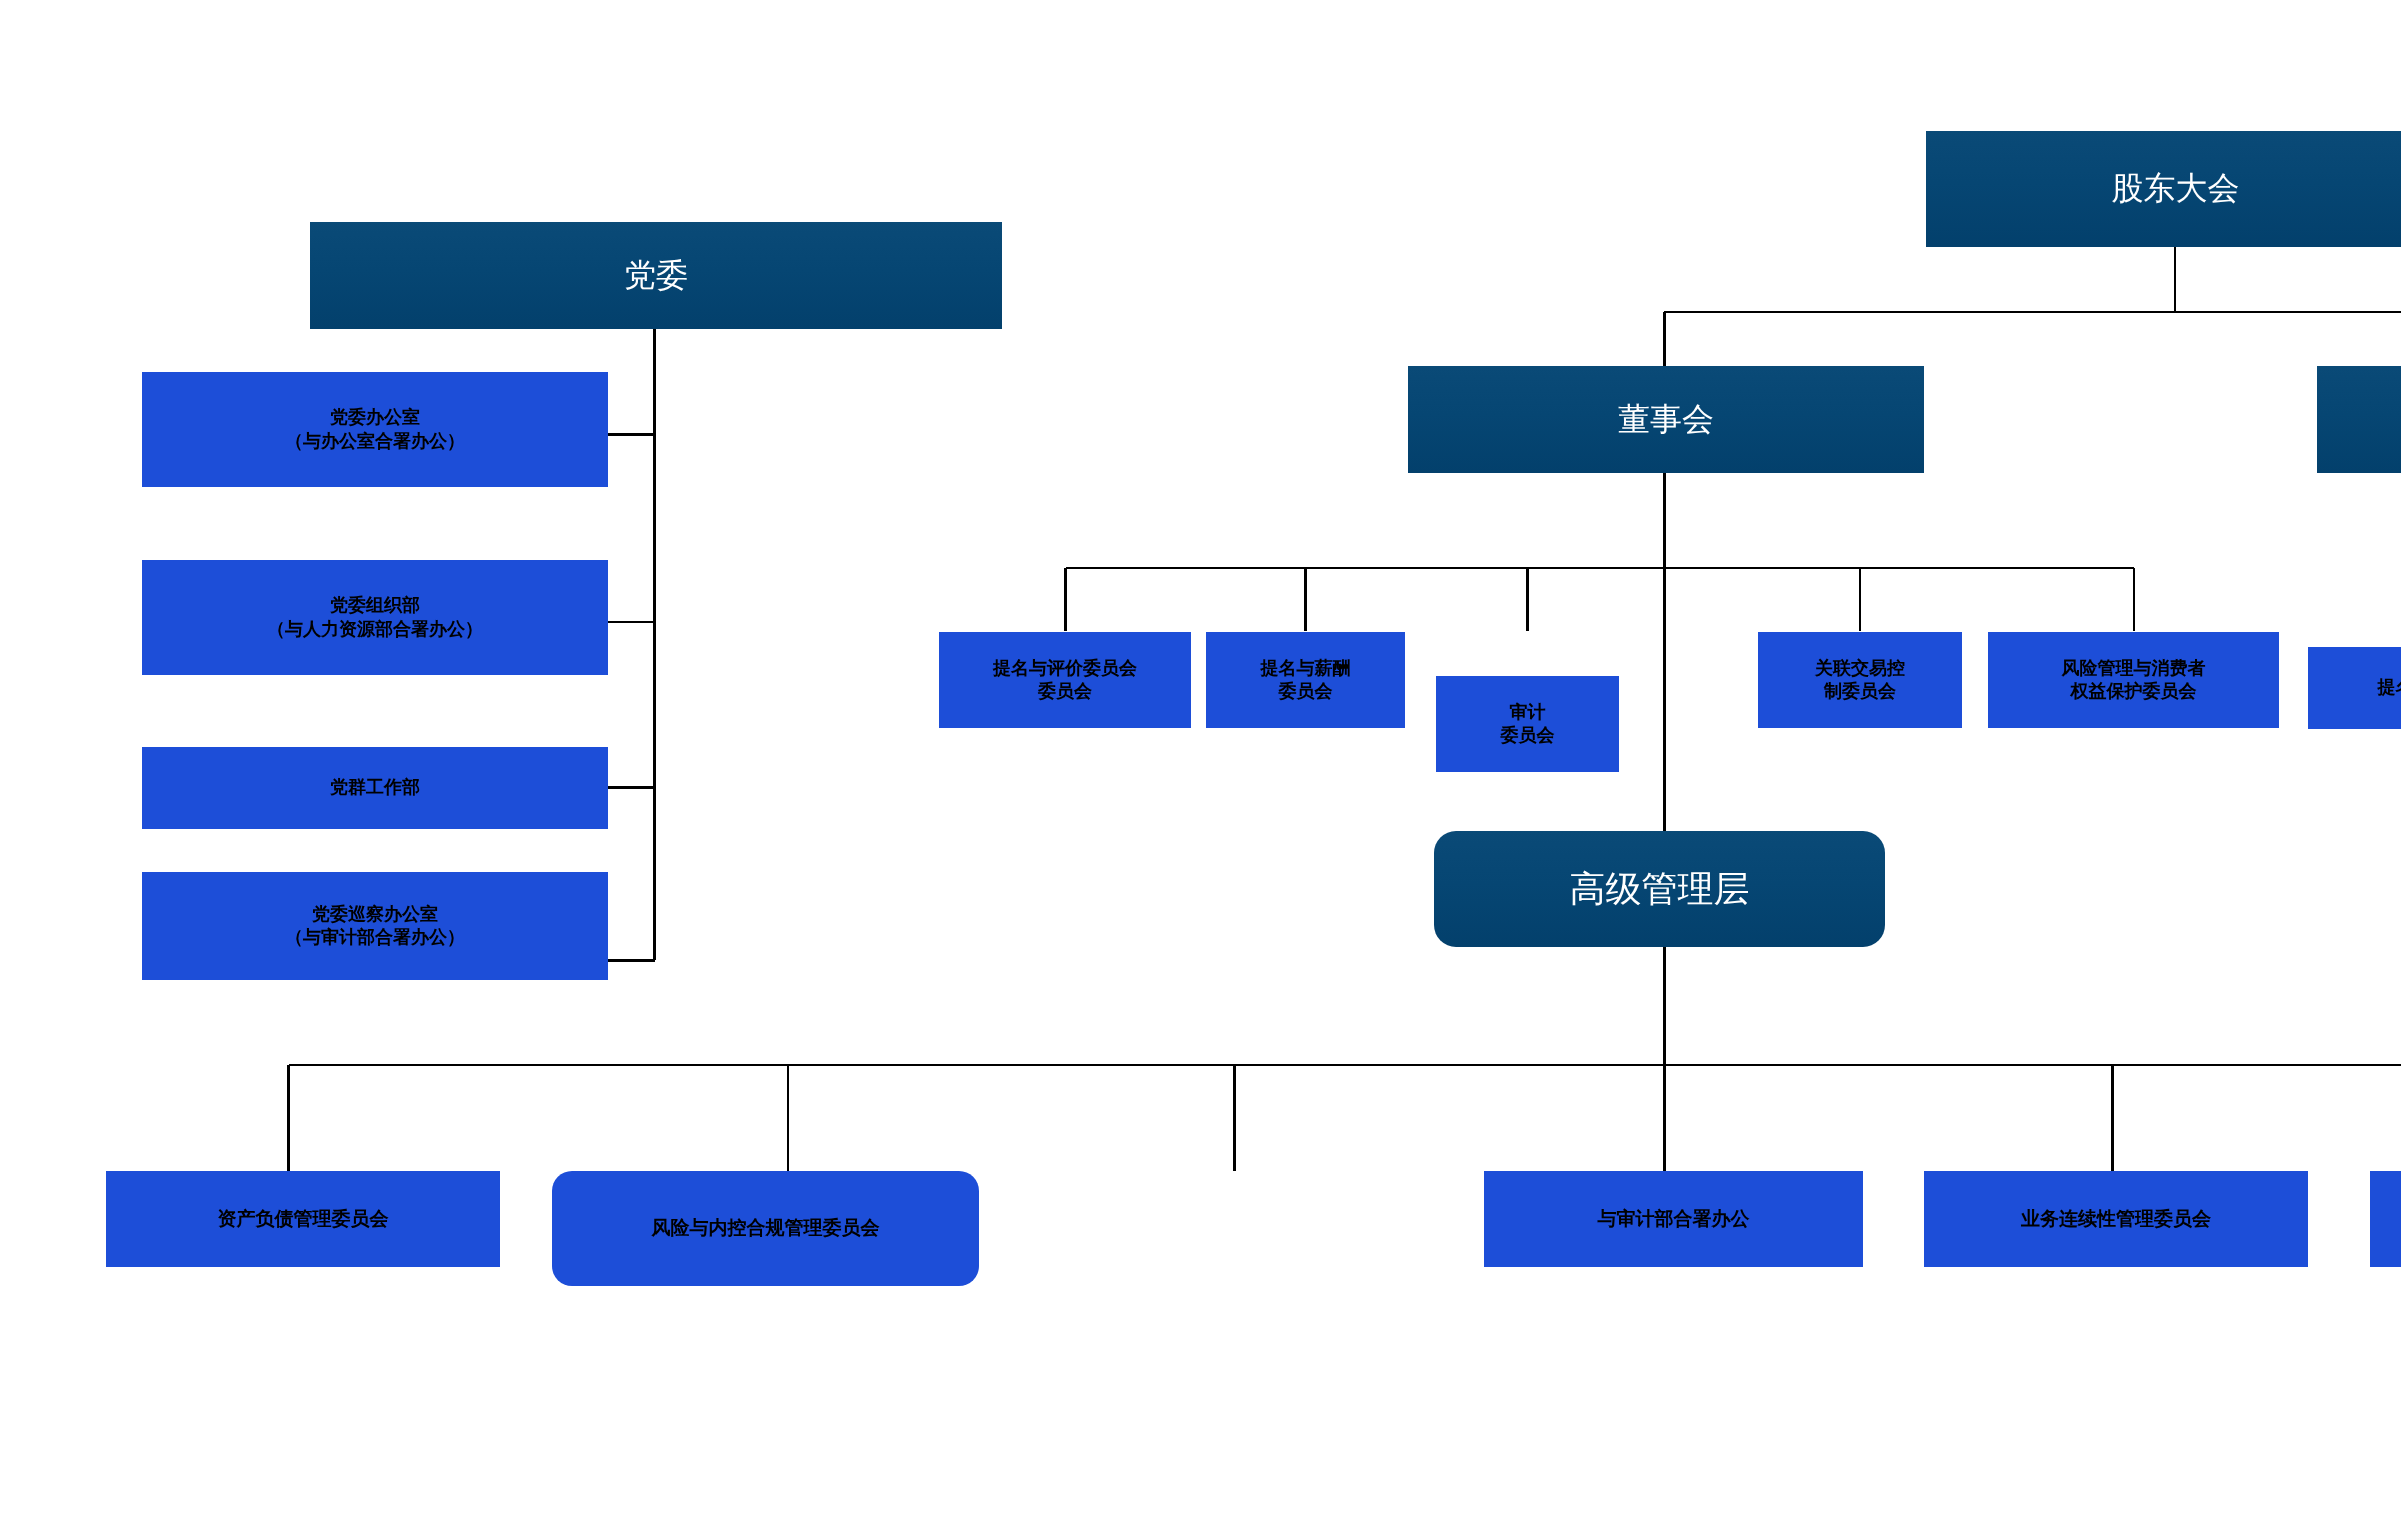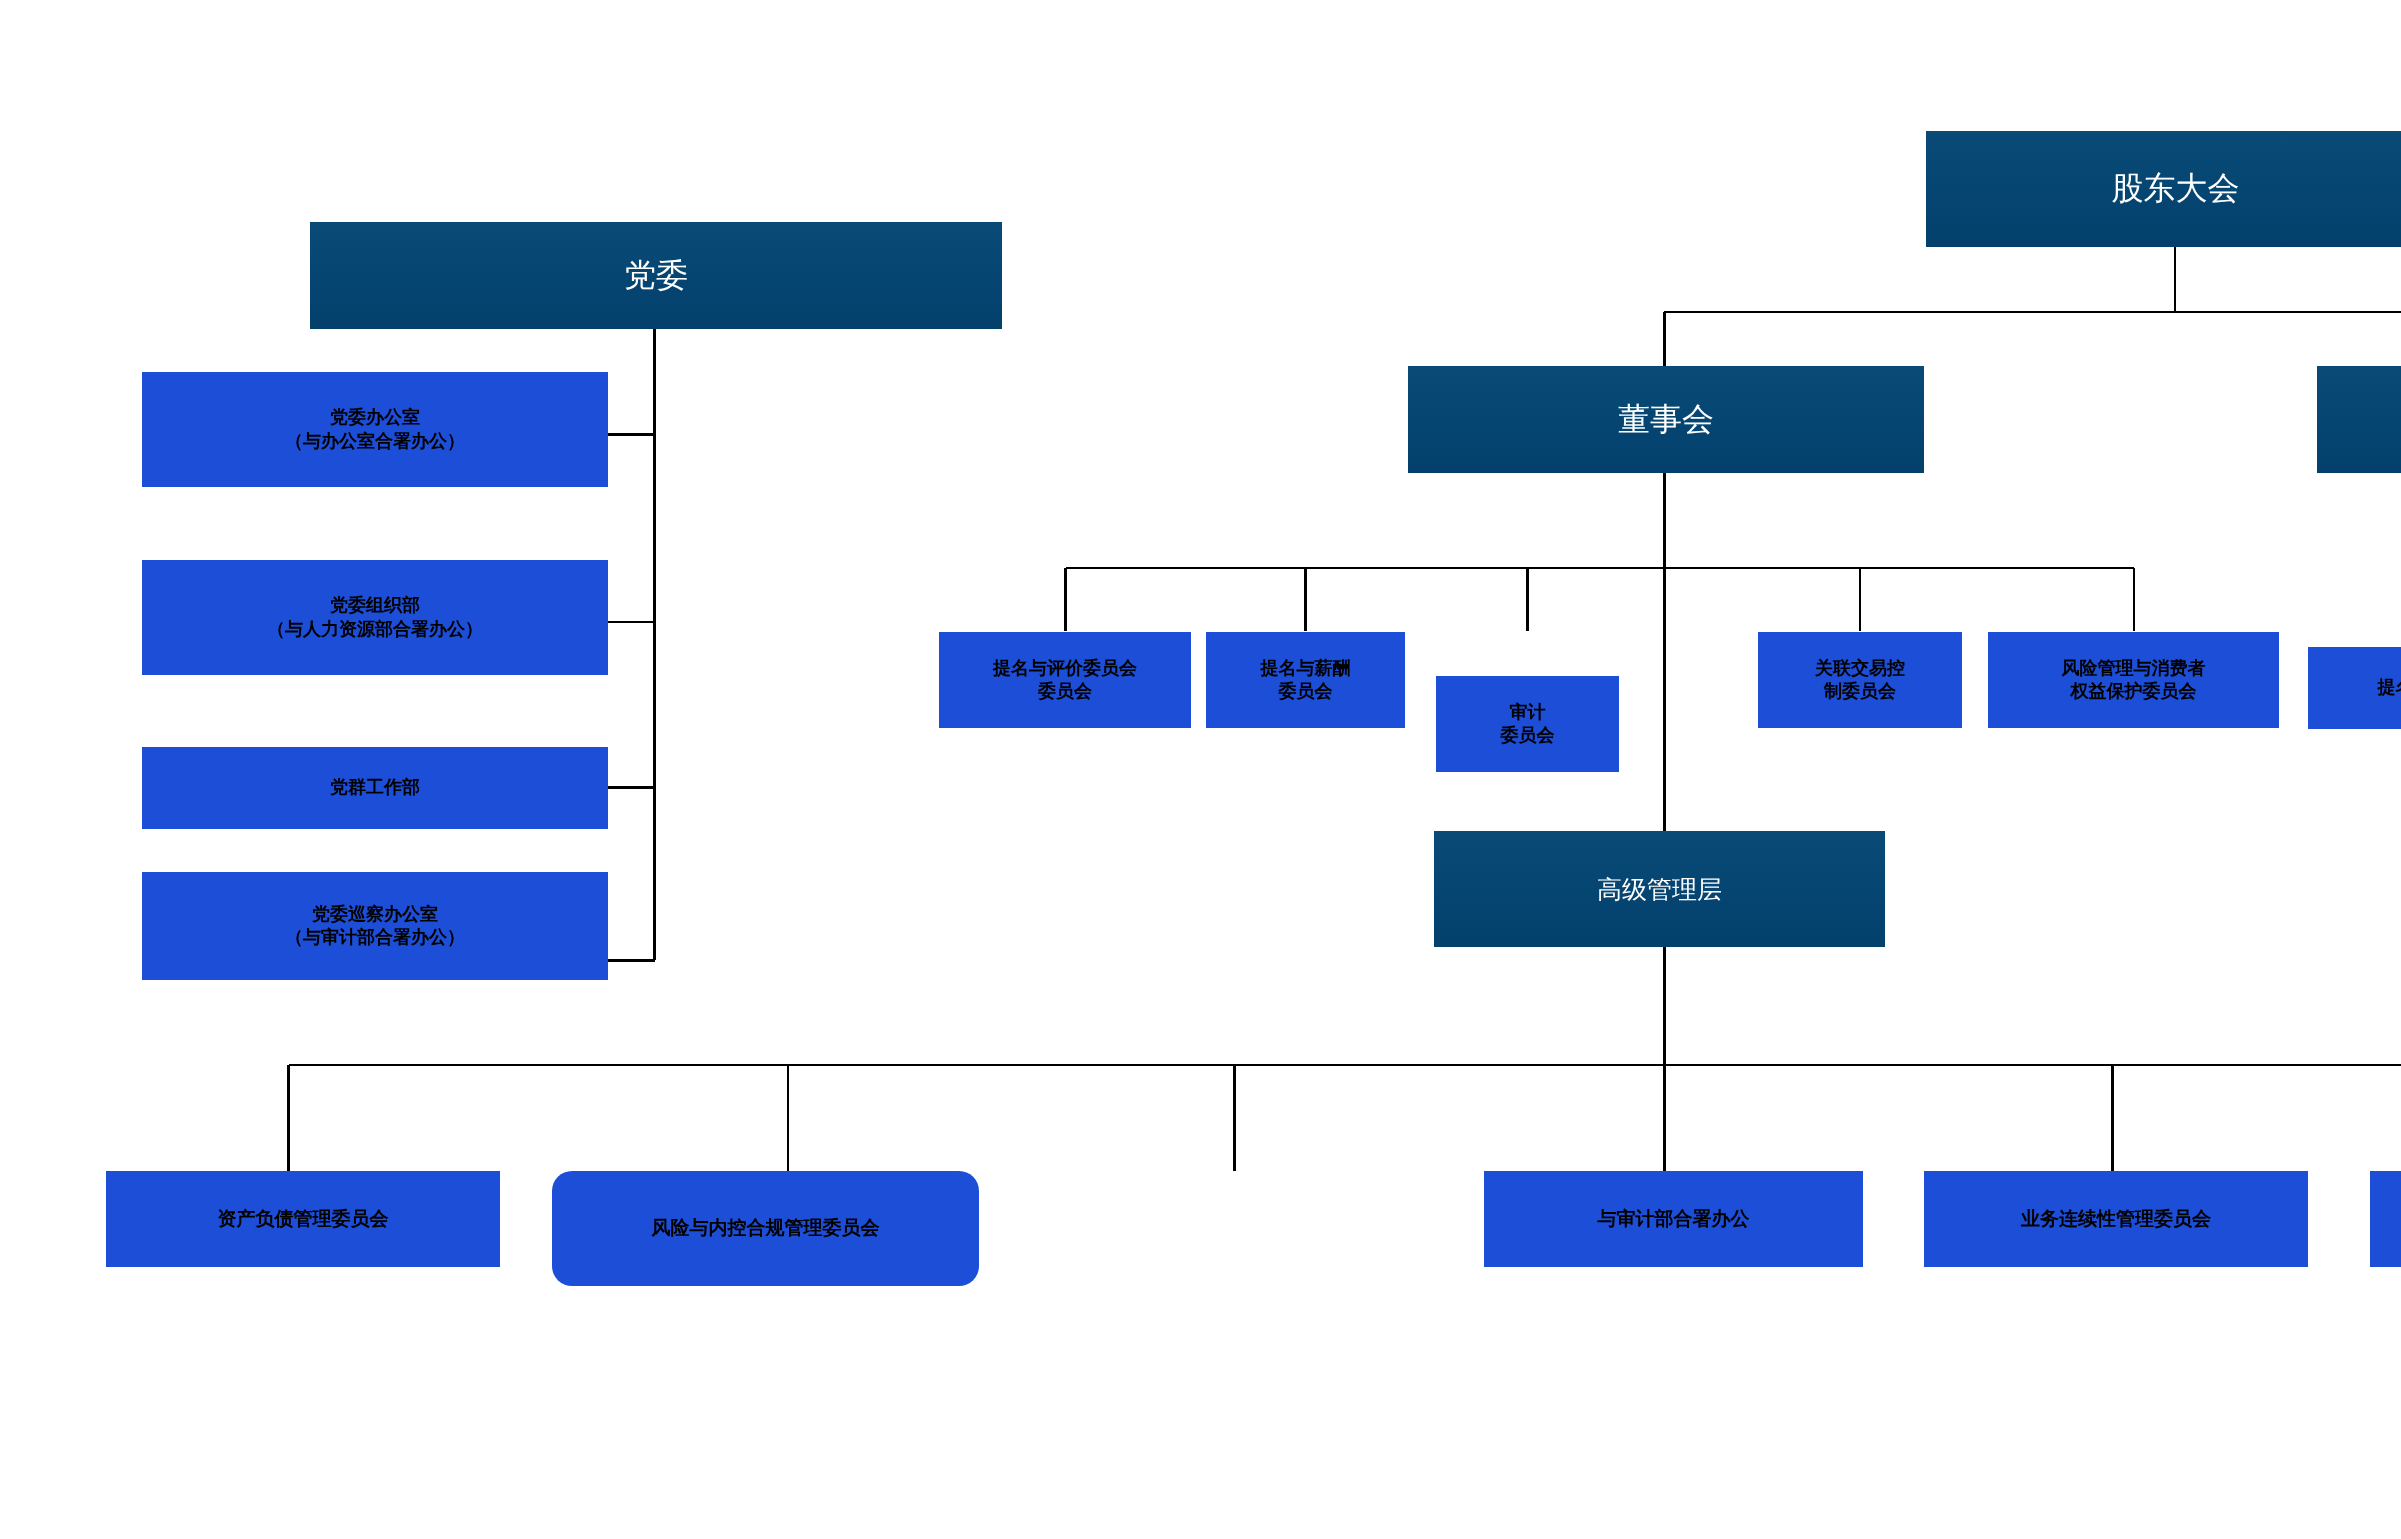--- a/index.html
+++ b/index.html
@@ -40,21 +40,21 @@
     color: #ffffff;
     font-weight: 400;
   }
   .node-secondary {
     background: #1d4ed8;
     color: #000000;
     font-weight: 700;
   }
   .t-xxl { font-size: 32px; }
   .t-xl  { font-size: 32px; }
-  .t-lg  { font-size: 25px; }
+  .t-lg  { font-size: 36px; border-radius: 22px; }
   .t-md  { font-size: 19px; }
   .t-sm  { font-size: 18px; }
 </style>
 </head>
 <body>
 
 <div id="chart-root">
 
   <svg id="connector-layer" viewBox="0 0 6814 3205" width="3273" height="1539" xmlns="http://www.w3.org/2000/svg">
     <g stroke="#000000" stroke-width="5" fill="none" shape-rendering="crispEdges">

